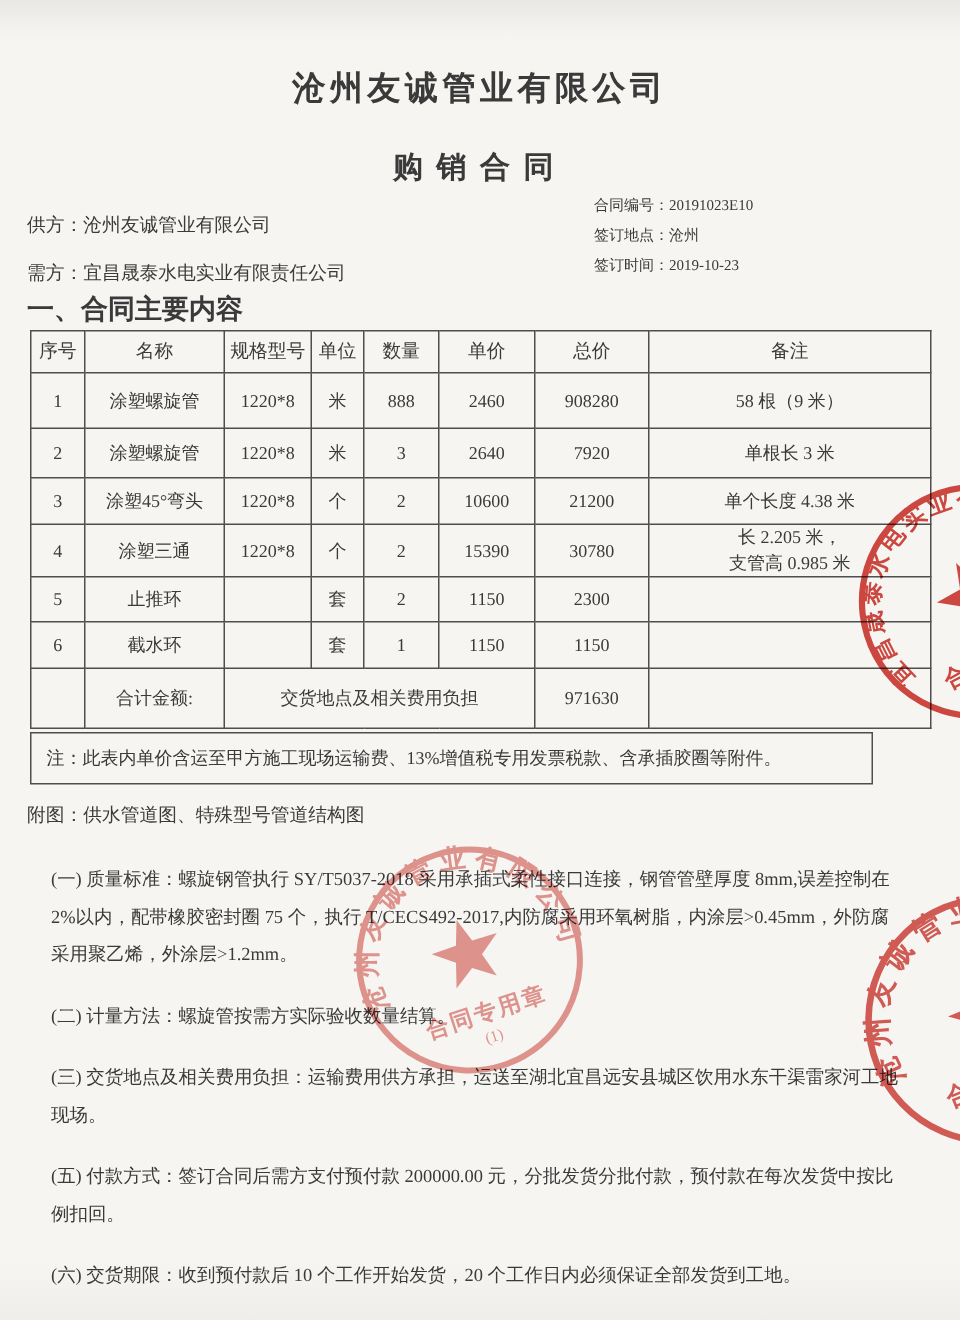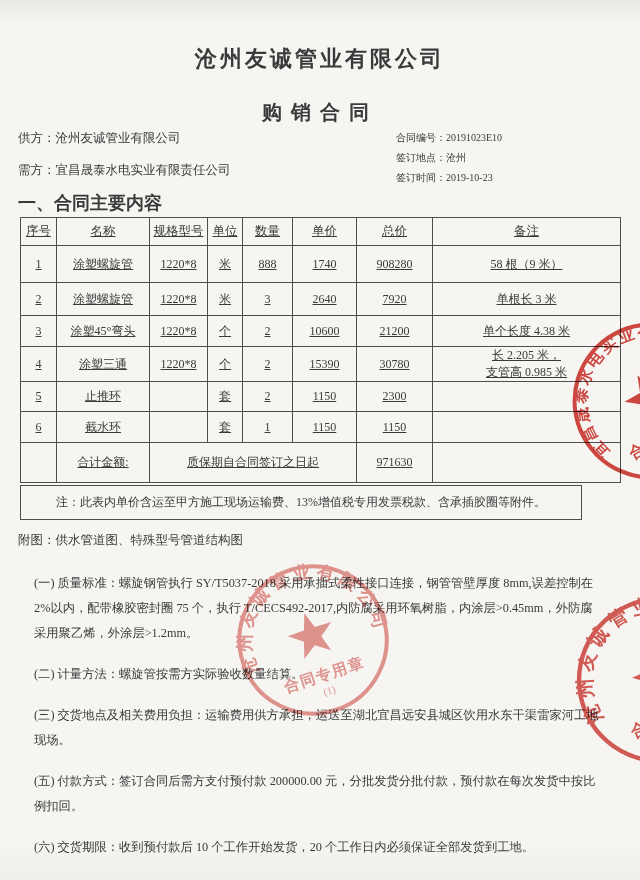--- a/index.html
+++ b/index.html
@@ -13,42 +13,41 @@
   .paper{
     position:absolute;inset:0;
     background:linear-gradient(180deg,#e9e8e4 0,#f6f5f2 26px,#f6f5f2 840px,#efeeea 880px);
     overflow:hidden;
   }
   .titles{padding-top:44px;text-align:center;}
   .company-title{font-size:22px;letter-spacing:3px;font-weight:600;line-height:30px;}
   .doc-title{font-size:20px;letter-spacing:9px;font-weight:600;line-height:28px;margin-top:24px;}
   .info{display:flex;justify-content:space-between;padding:2px 20px 0 18px;}
   .info-left{width:370px;font-size:12.5px;}
-  .info-left .row1{margin-top:2px;}
+  .info-left .row1{margin-top:14px;}
   .info-left .row2{margin-top:15px;}
   .info-right{width:224px;font-size:10px;line-height:20px;}
   .sec-head{font-size:18px;padding:3px 0 2px 18px;font-weight:600;}
   table.items{
     border-collapse:collapse;table-layout:fixed;
     margin-left:20px;width:600px;
     font-size:12px;
-    text-decoration:underline;
   }
   table.items th,table.items td{
     border:1px solid #4e4e4e;
     text-align:center;vertical-align:middle;
     padding:0 2px;white-space:pre-line;
     font-weight:normal;
     overflow:hidden;
   }
   table.items th{font-size:12.5px;}
   .note-box{
     margin:2px 0 0 20px;width:540px;
     border:1px solid #4e4e4e;
-    font-size:12px;padding:8px 10px;text-align:center;
+    font-size:12px;padding:8px 10px;
   }
   .attach-line{font-size:12.5px;padding:12px 0 0 18px;}
   .clauses{padding:6px 24px 0 18px;font-size:12.3px;line-height:25px;}
   .clauses p{margin:16px;}
   .clauses p.hang{padding-left:20px;text-indent:-20px;}
   
   .stamp{position:absolute;mix-blend-mode:multiply;pointer-events:none;}
   .stamp .ring{fill:none;stroke:#cd3129;stroke-width:5;}
   .stamp .star{fill:#cd3129;}
   .stamp text{fill:#cd3129;}
@@ -108,21 +107,21 @@
         <th>备注</th>
       </tr>
     </thead>
     <tbody>
       <tr style="height:37px">
         <td>1</td>
         <td>涂塑螺旋管</td>
         <td>1220*8</td>
         <td>米</td>
         <td>888</td>
-        <td>1740</td>
+        <td>2460</td>
         <td>908280</td>
         <td>58 根（9 米）</td>
       </tr>
       <tr style="height:33px">
         <td>2</td>
         <td>涂塑螺旋管</td>
         <td>1220*8</td>
         <td>米</td>
         <td>3</td>
         <td>2640</td>
@@ -166,21 +165,21 @@
         <td></td>
         <td>套</td>
         <td>1</td>
         <td>1150</td>
         <td>1150</td>
         <td></td>
       </tr>
       <tr style="height:40px">
         <td></td>
         <td>合计金额:</td>
-        <td colspan="4">质保期自合同签订之日起</td>
+        <td colspan="4">交货地点及相关费用负担</td>
         <td>971630</td>
         <td></td>
       </tr>
     </tbody>
   </table>
 
   <div class="note-box">注：此表内单价含运至甲方施工现场运输费、13%增值税专用发票税款、含承插胶圈等附件。</div>
 
   <div class="attach-line">附图：供水管道图、特殊型号管道结构图</div>
 

